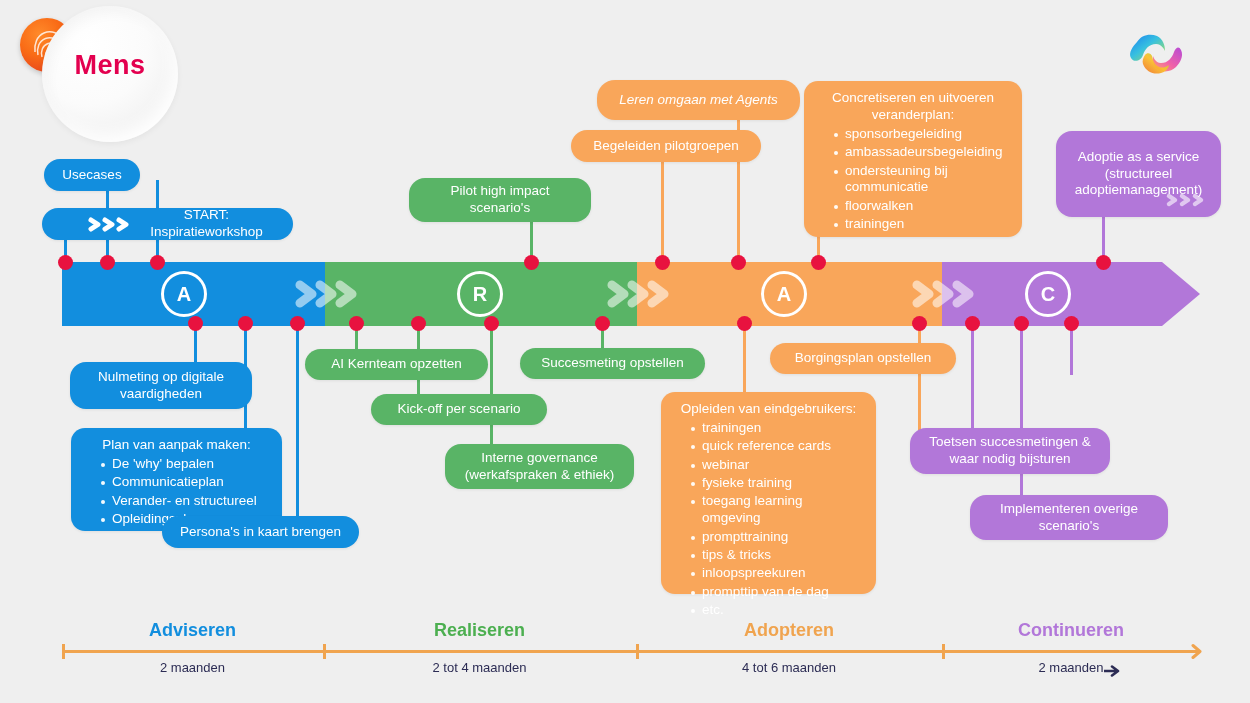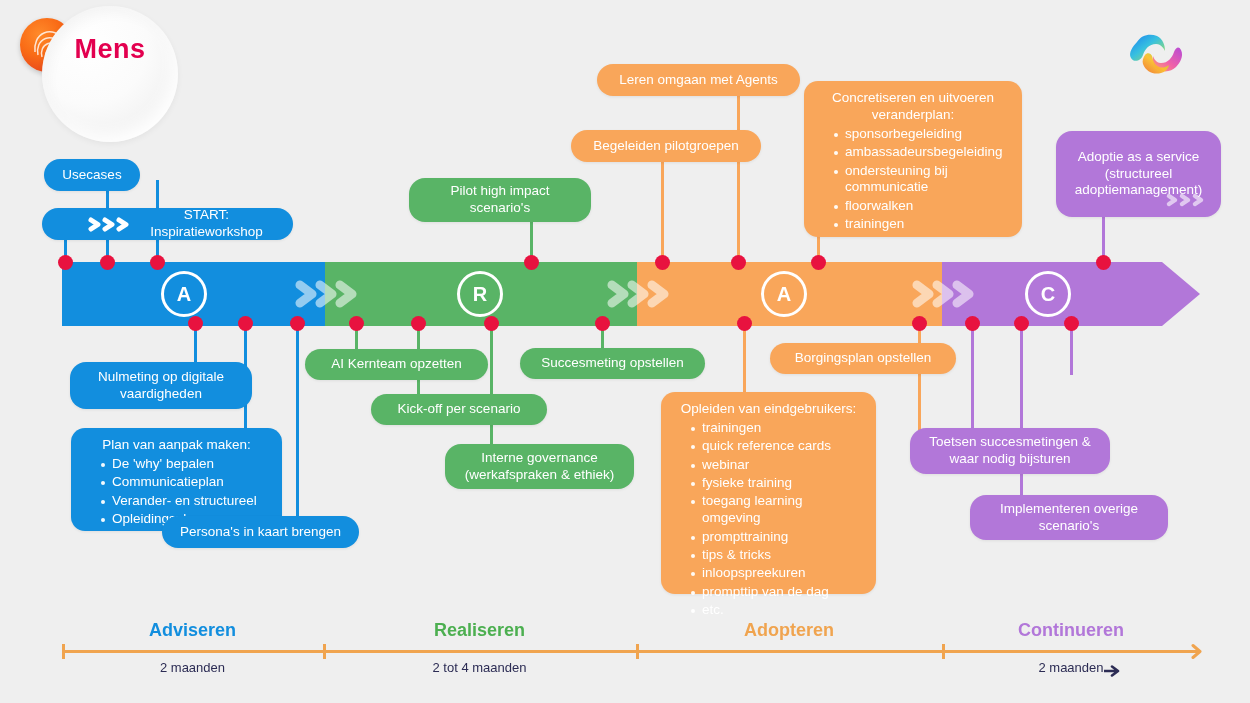--- a/index.html
+++ b/index.html
@@ -13,21 +13,21 @@
   .stage{position:absolute;left:0;top:0;width:1250px;height:703px;}
   .abs{position:absolute;}
 
   
   #mens-bubble{
     left:42px;top:6px;width:136px;height:136px;border-radius:50%;
     background:radial-gradient(circle at 34% 28%, #ffffff 0%, #fbfbfb 45%, #f2f2f2 72%, #e9e9e9 100%);
     box-shadow:inset -6px -8px 16px rgba(255,255,255,.95), inset 5px 6px 14px rgba(0,0,0,.04), 0 2px 6px rgba(0,0,0,.05);
   }
   #mens-bubble-text{
-    left:42px;top:34px;width:136px;text-align:center;
+    left:42px;top:50px;width:136px;text-align:center;
     font-size:27px;font-weight:bold;color:#e3004f;letter-spacing:.5px;
   }
   #brand-logo{
     left:20px;top:18px;width:54px;height:54px;border-radius:50%;
     background:radial-gradient(circle at 36% 30%, #ff8a2a 0%, #f96b16 42%, #e8481d 78%, #d93a1c 100%);
     box-shadow:0 2px 5px rgba(0,0,0,.18);
     overflow:hidden;
   }
   #brand-logo svg{display:block}
 
@@ -233,21 +233,21 @@
 
   <div class="card green" style="left:409px;top:178px;width:182px;height:44px;flex-direction:column;">
     <span>Pilot high impact</span>
     <span>scenario's</span>
   </div>
 
   <div class="card pill orange" style="left:571px;top:130px;width:190px;height:32px;">
     <span>Begeleiden pilotgroepen</span>
   </div>
 
-  <div class="card pill orange" style="left:597px;top:64px;width:203px;height:32px;">
+  <div class="card pill orange" style="left:597px;top:80px;width:203px;height:40px;font-style:italic;">
     <span>Leren omgaan met Agents</span>
   </div>
 
   <div class="card list orange" style="left:804px;top:81px;width:218px;height:156px;">
     <span class="lt">Concretiseren en uitvoeren veranderplan:</span>
     <ul>
       <li>sponsorbegeleiding</li>
       <li>ambassadeursbegeleiding</li>
       <li>ondersteuning bij communicatie</li>
       <li>floorwalken</li>
@@ -349,20 +349,21 @@
     </span>
   </div>
 
   <div class="phase-name" style="left:62px;top:620px;width:261px;color:#128ede;">Adviseren</div>
   <div class="phase-dur" style="left:62px;top:660px;width:261px;">2 maanden</div>
 
   <div class="phase-name" style="left:323px;top:620px;width:313px;color:#4caf50;">Realiseren</div>
   <div class="phase-dur" style="left:323px;top:660px;width:313px;">2 tot 4 maanden</div>
 
   <div class="phase-name" style="left:636px;top:620px;width:306px;color:#f0a44f;">Adopteren</div>
+  <div class="phase-dur" style="left:636px;top:660px;width:306px;">4 tot 6 maanden</div>
 
   <div class="phase-name" style="left:942px;top:620px;width:258px;color:#b277d9;">Continueren</div>
   <div class="phase-dur" style="left:942px;top:660px;width:258px;">2 maanden</div>
   <span class="abs" style="left:1104px;top:663px;">
     <svg width="18" height="12" viewBox="0 0 18 12" aria-hidden="true">
       <path d="M0,6 L12,6 M8,1.5 L14,6 L8,10.5" fill="none" stroke="#2c2c54" stroke-width="2.6" stroke-linecap="round" stroke-linejoin="round"></path>
     </svg>
   </span>
 
 </div>

